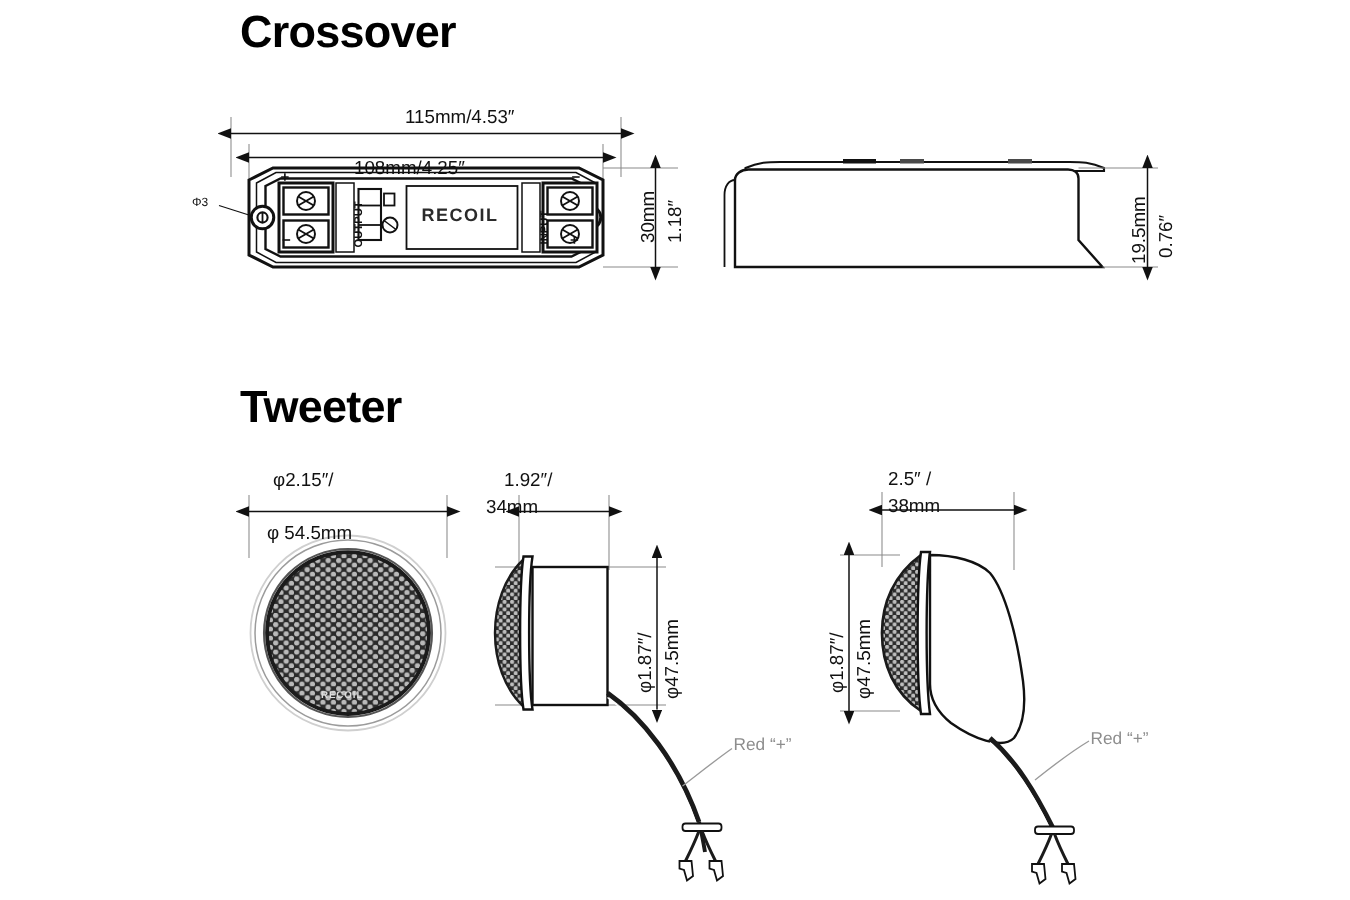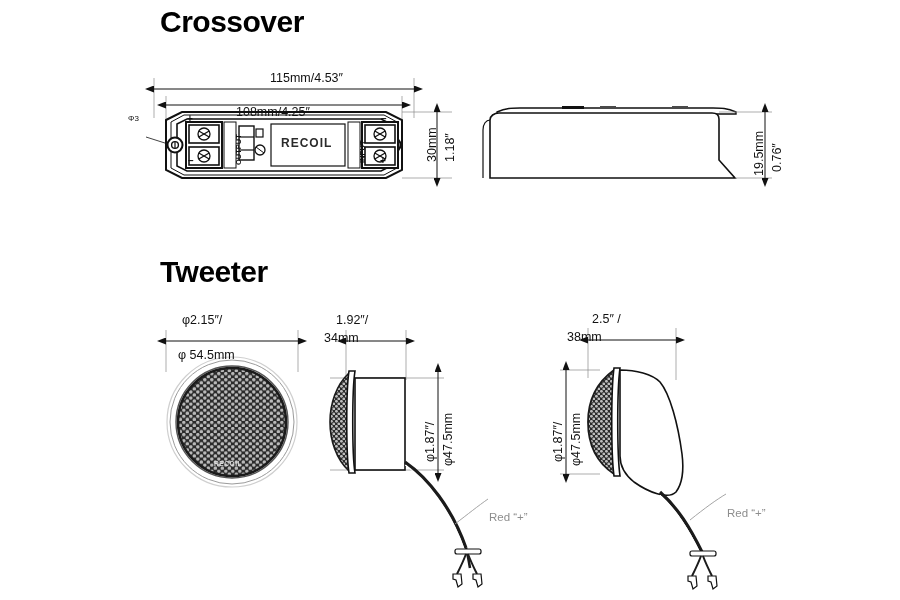--- a/index.html
+++ b/index.html
@@ -45,21 +45,20 @@
     transform-origin: 0 0;
     transform: rotate(-90deg);
   }
   .dim.center { text-align: left; }
   .note {
     position: absolute;
     font-family: "Liberation Sans", sans-serif;
     font-size: 11.5px;
     color: #8d8d8d;
     white-space: nowrap;
-    margin-top: 20px;
   }
   .tiny {
     position: absolute;
     font-family: "Liberation Sans", sans-serif;
     font-size: 7px;
     color: #111;
     white-space: nowrap;
   }
   svg { display: block; }
 </style>
@@ -265,21 +264,21 @@
   <div class="heading" id="heading-tweeter">Tweeter</div>
 
   <div class="dim" style="left:252px; top:71px;margin-left:18px;">115mm/4.53″</div>
 
   <div class="dim" style="left:236px; top:89px;margin-top:16px;">108mm/4.25″</div>
 
   <div class="dim vert" style="left:425px; top:162px;">30mm</div>
 
   <div class="dim vert" style="left:443px; top:162px;">1.18″</div>
 
-  <div class="tiny" style="left:128px; top:114px; font-size:8px;">Φ3</div>
+  <div class="tiny" style="left:128px; top:130px; font-size:8px;">Φ3</div>
 
   <div class="tiny vert" style="left:234px; top:165px; transform-origin:0 0; transform:rotate(-90deg); font-weight:bold; font-size:7.5px;">OUTPUT</div>
 
   <div class="tiny vert" style="left:358px; top:163px; transform-origin:0 0; transform:rotate(-90deg); font-weight:bold; font-size:7.5px;">INPUT</div>
 
   <div style="position:absolute; left:281px; top:136px; font-family:'Liberation Sans',sans-serif; font-size:12px; font-weight:bold; letter-spacing:1px; color:#2b2b2b;">RECOIL</div>
 
   <div class="tiny" style="left:187px; top:113px; font-size:10px; font-weight:bold;">+</div>
   <div class="tiny" style="left:188px; top:155px; font-size:10px; font-weight:bold;">−</div>
   <div class="tiny" style="left:381px; top:113px; font-size:10px; font-weight:bold;">−</div>
@@ -300,21 +299,21 @@
   <div class="dim center" style="left:324px; top:331px; width:80px;">34mm</div>
 
   <div class="dim vert" style="left:423px; top:462px;">φ1.87″/</div>
 
   <div class="dim vert" style="left:441px; top:466px;">φ47.5mm</div>
 
   <div class="note" style="left:489px; top:491px;">Red “+”</div>
 
   <div class="dim center" style="left:592px; top:312px; width:80px;">2.5″ /</div>
 
-  <div class="dim center" style="left:567px; top:330px; width:80px;">38mm</div>
+  <div class="dim center" style="left:592px; top:330px; width:80px;">38mm</div>
 
   <div class="dim vert" style="left:551px; top:462px;">φ1.87″/</div>
 
   <div class="dim vert" style="left:569px; top:466px;">φ47.5mm</div>
 
   <div class="note" style="left:727px; top:487px;">Red “+”</div>
 
 </div>
 
 </body></html>

